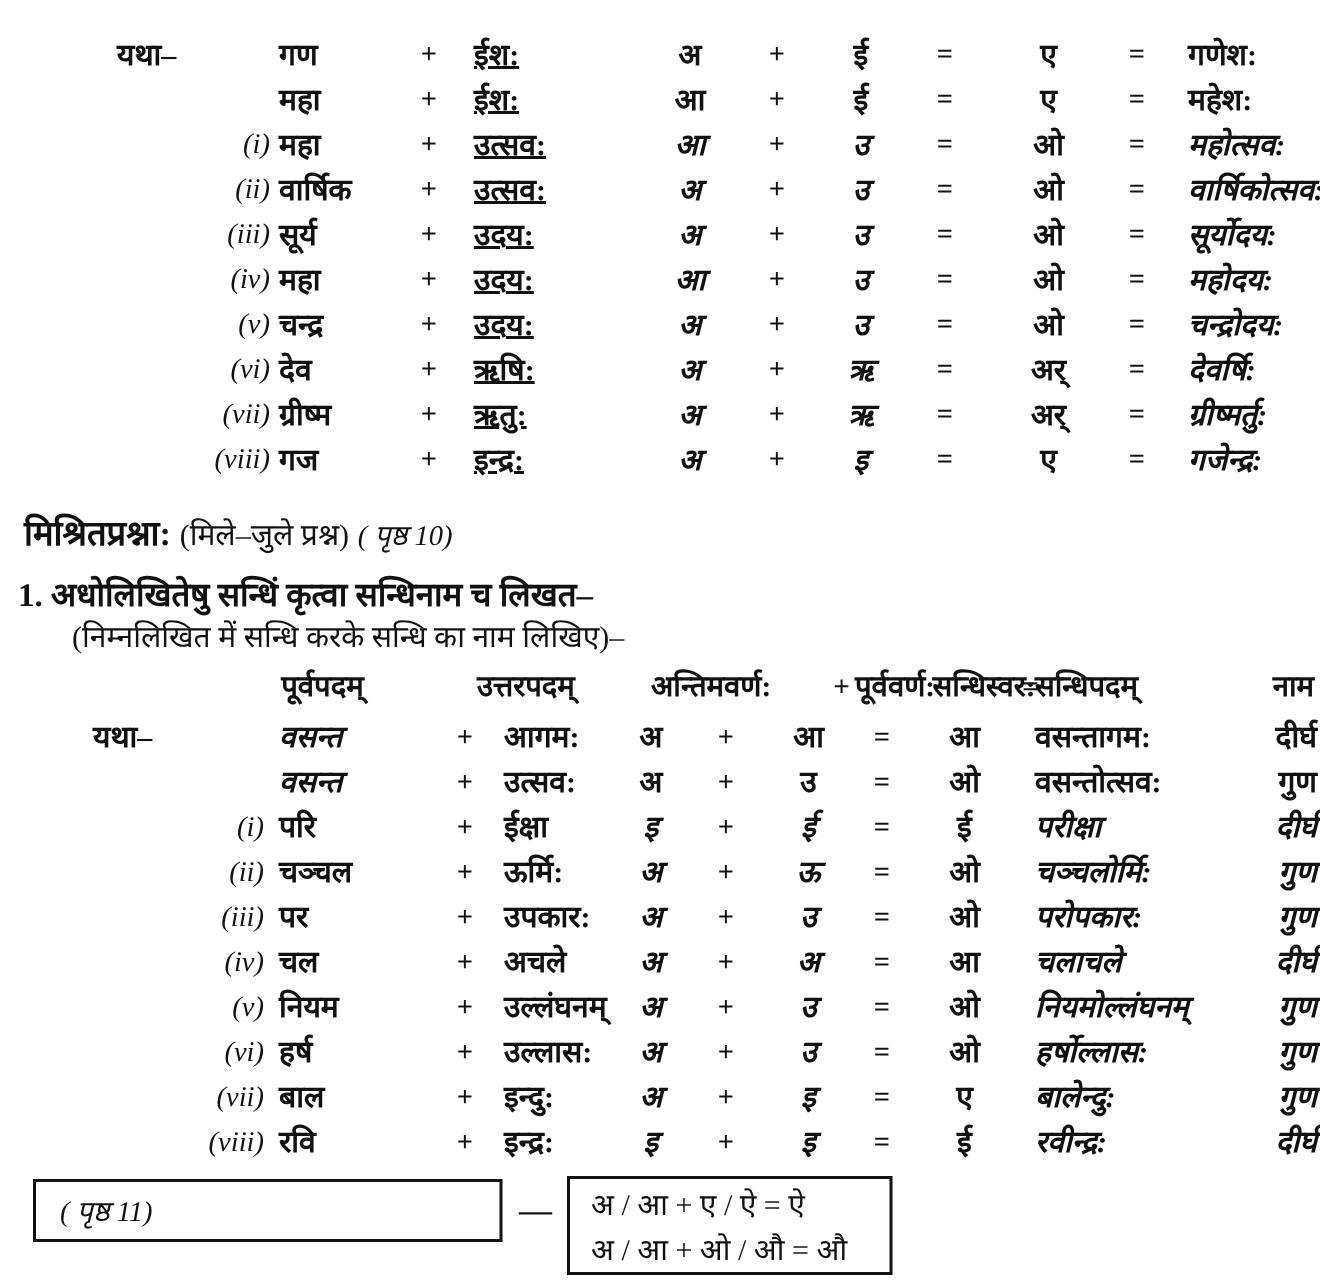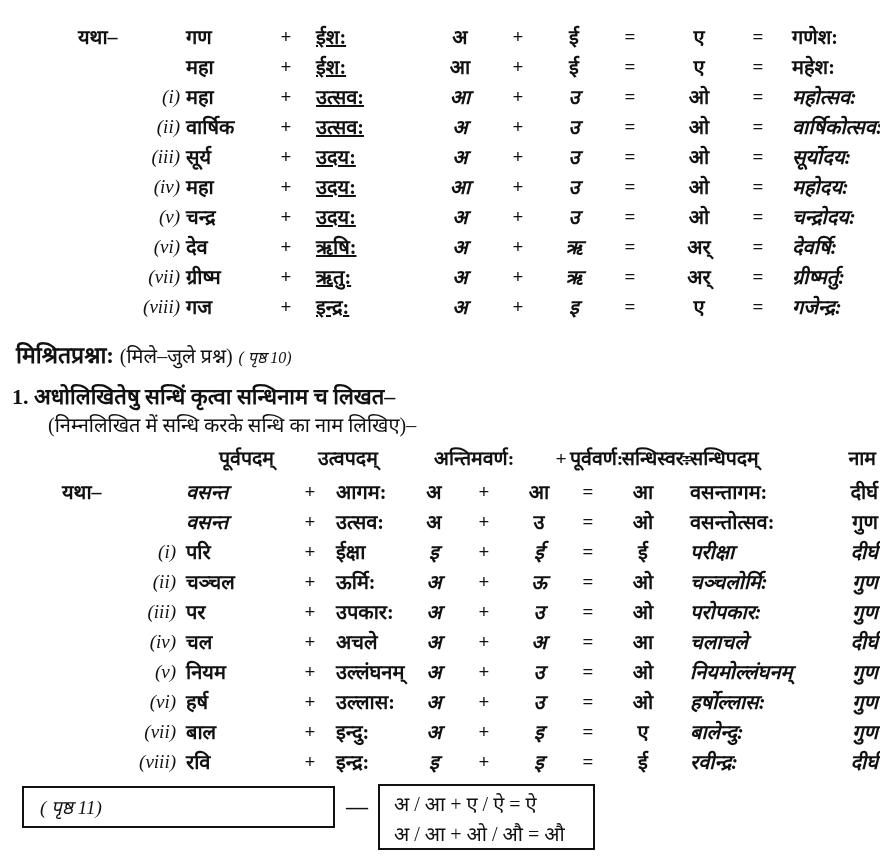--- a/index.html
+++ b/index.html
@@ -78,21 +78,21 @@
   .t2-v1    { left: 404px; width: 60px;  text-align: center; }
   .t2-plus2 { left: 474px; width: 20px;  text-align: center; }
   .t2-v2    { left: 512px; width: 54px;  text-align: center; }
   .t2-eq1   { left: 578px; width: 20px;  text-align: center; }
   .t2-res   { left: 616px; width: 54px;  text-align: center; }
   .t2-word  { left: 690px; width: 180px; text-align: left; }
   .t2-name  { left: 808px; width: 70px;  text-align: right; }
 
   
   .t2head .cell { font-weight: 700; font-size: 19.5px; font-style: normal; }
-  .h-purva { left: 124px; width: 150px; text-align: right; }
+  .h-purva { left: 140px; width: 150px; text-align: center; }
   .h-uttar { left: 318px; width: 120px; text-align: left; }
   .h-antim { left: 434px; width: 118px; text-align: left; }
   .h-plus  { left: 552px; width: 18px;  text-align: center; }
   .h-purvav{ left: 570px; width: 110px; text-align: left; }
   .h-eq    { left: 678px; width: 18px;  text-align: center; }
   .h-sandh { left: 694px; width: 120px; text-align: center; }
   .h-sandp { left: 690px; width: 140px; text-align: left; }
   .h-naam  { left: 806px; width: 70px;  text-align: right; }
 
   
@@ -107,21 +107,21 @@
     font-size: 23px;
     line-height: 32px;
   }
   #mishrit-heading .sub {
     font-weight: 400;
     font-size: 20px;
   }
   #mishrit-heading .page-ref {
     font-style: italic;
     font-weight: 400;
-    font-size: 16px;
+    font-size: 19px;
   }
   #q1-heading {
     left: 12px;
     top: 381px;
     font-size: 22px;
     line-height: 31px;
   }
   #q1-sub {
     position: absolute;
     left: 48px;
@@ -328,21 +328,21 @@
   </div>
 
   <div class="heading" id="q1-heading">
     <span>1.</span>
     <span>अधोलिखितेषु सन्धिं कृत्वा सन्धिनाम च लिखत–</span>
   </div>
   <div id="q1-sub">(निम्नलिखित में सन्धि करके सन्धि का नाम लिखिए)–</div>
 
   <div class="row t2head" style="top:444px;">
     <span class="cell h-purva">पूर्वपदम्</span>
-    <span class="cell h-uttar">उत्वपदम्</span>
+    <span class="cell h-uttar">उत्तरपदम्</span>
     <span class="cell h-antim">अन्तिमवर्ण:</span>
     <span class="cell h-plus">+</span>
     <span class="cell h-purvav">पूर्ववर्ण:</span>
     <span class="cell h-eq">=</span>
     <span class="cell h-sandh" style="left: 596px; width: 120px;">सन्धिस्वर:</span>
     <span class="cell h-sandp" style="left: 690px; width: 140px;">सन्धिपदम्</span>
     <span class="cell h-naam" style="left: 806px; width: 70px;">नाम</span>
   </div>
 
   <div id="table2">

